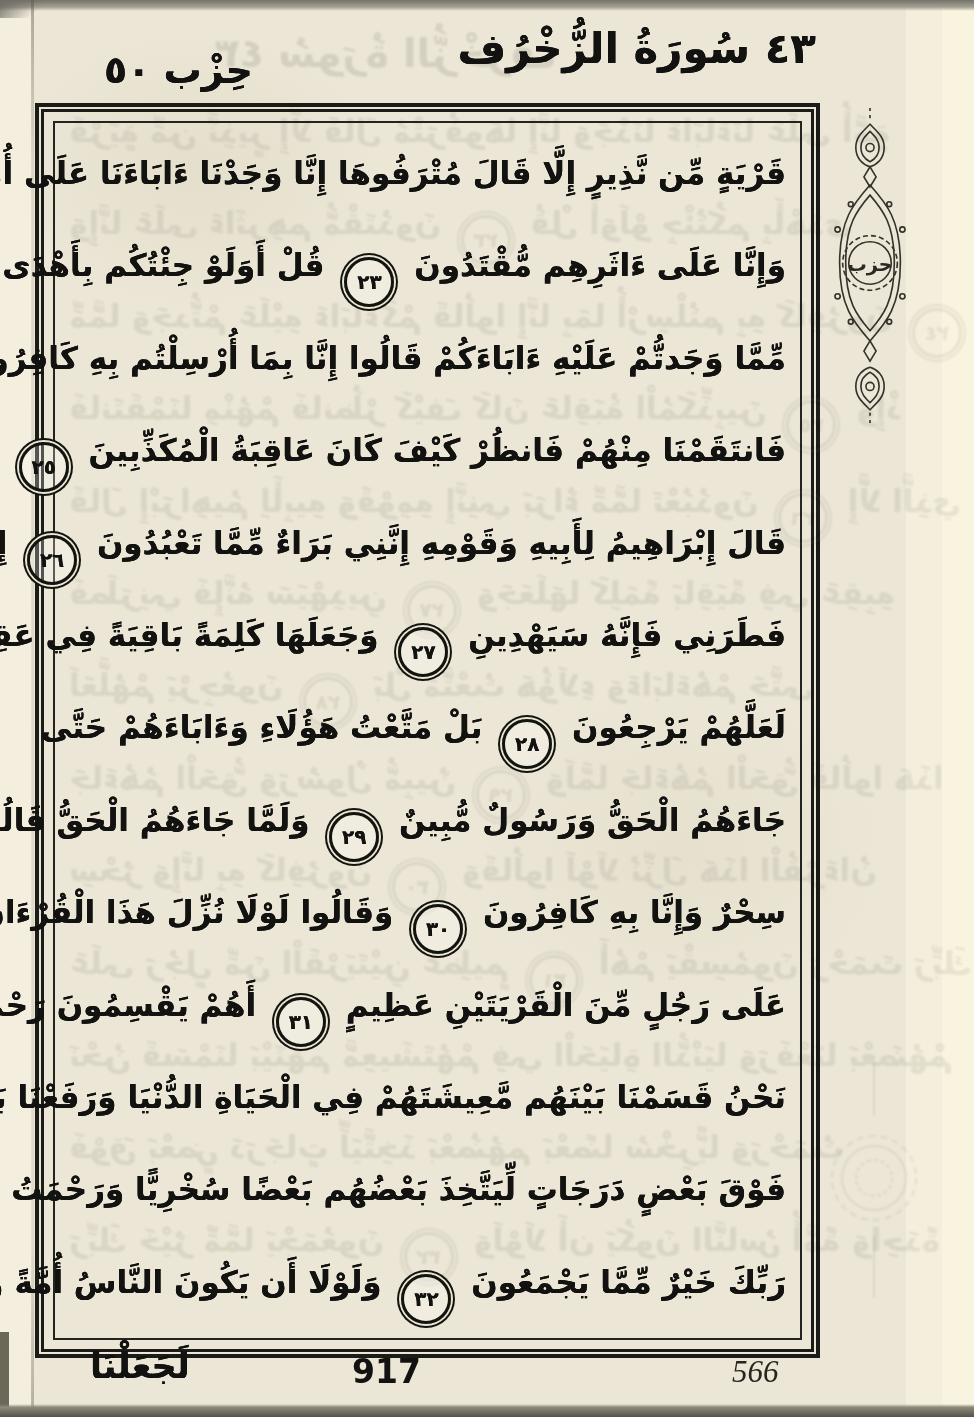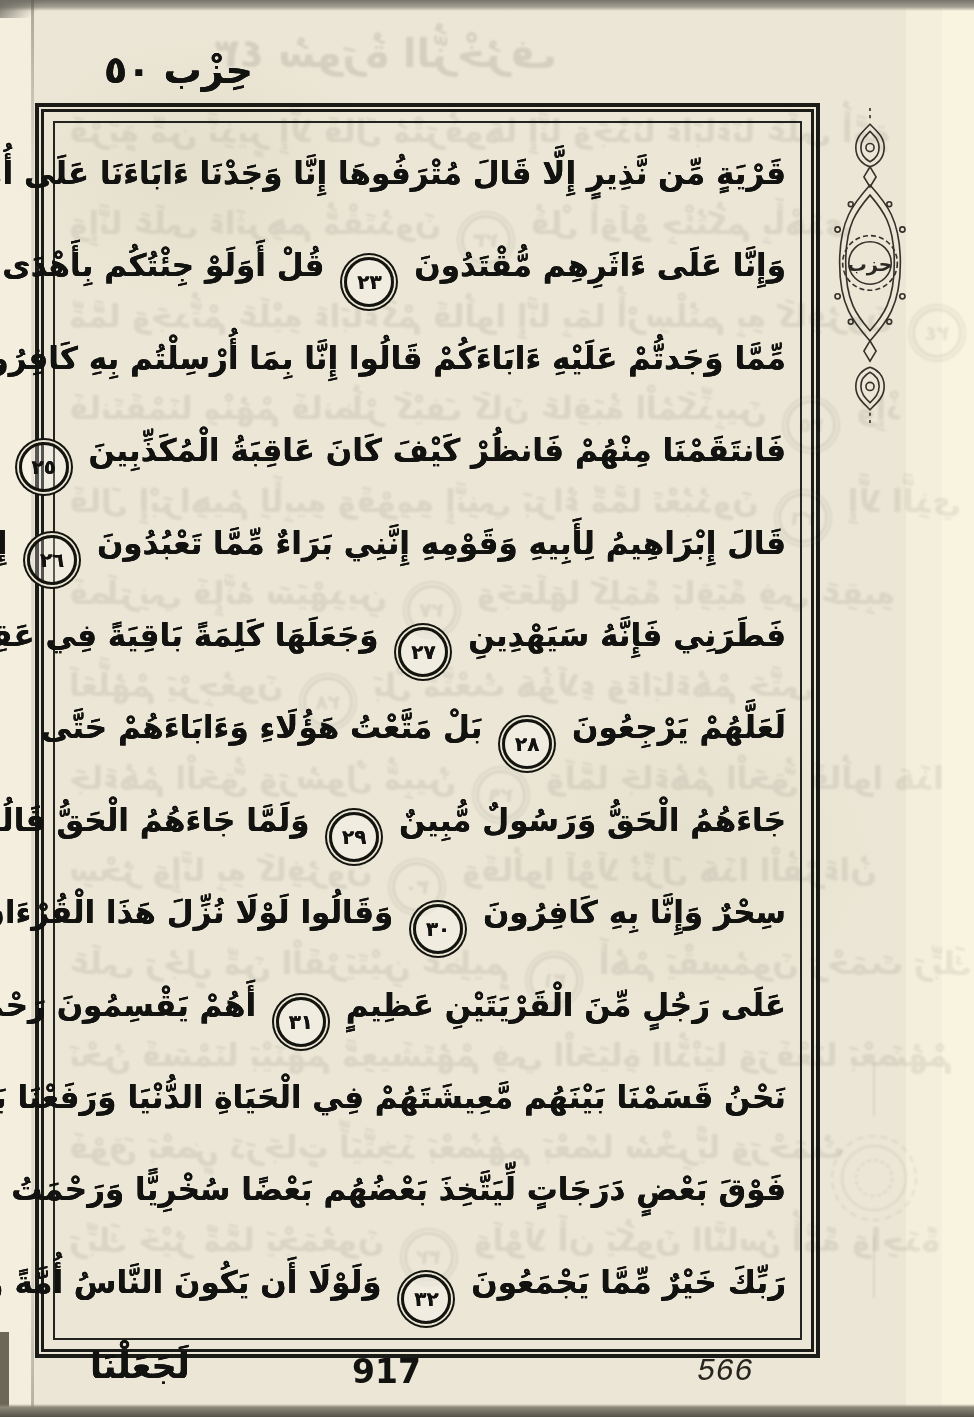--- a/index.html
+++ b/index.html
@@ -39,32 +39,33 @@
     box-shadow:0 0 0 2px #ebe6d5,0 0 0 4px #14140f;
     vertical-align:-13px;margin:0 9px;background:rgba(255,255,255,.25);
   }
   .verse-num{font-size:20px;font-weight:bold;line-height:1;letter-spacing:0;}
 
   .hizb-medallion{position:absolute;left:826px;top:106px;width:88px;height:322px;}
   .ghost-rosette{position:absolute;left:828px;top:1058px;width:92px;height:250px;opacity:.17;filter:blur(1px);}
 
   .catchword{position:absolute;left:90px;top:1346px;font-size:35px;font-weight:bold;direction:rtl;text-shadow:0 0 .5px #000;}
   .page-num-ar{position:absolute;left:352px;top:1352px;font-size:33px;font-weight:bold;}
-  .page-num-lat{position:absolute;left:697px;top:1354px;font-size:31px;font-family:Liberation Mono, monospace;font-style:italic;color:#26261f;text-align:center;}
+  .page-num-lat{position:absolute;left:732px;top:1354px;font-size:31px;font-family:Liberation Serif, serif;font-style:italic;color:#26261f;text-align:center;}
 </style>
 </head>
 <body>
 
 <div class="page">
 
   <div class="scan-edge-top"></div>
   <div class="scan-corner"></div>
   <div class="page-fold"></div>
 
   <div class="ghost-header">٤٣ سُورَةُ الزُّخْرُف</div>
+  <div class="surah-title">٤٣ سُورَةُ الزُّخْرُف</div>
   <div class="hizb-label">حِزْب ٥٠</div>
 
   <div class="frame-outer">
     <div class="frame-mid">
       <div class="frame-inner">
         <div class="quran-lines ghost">
             <div class="quran-line"><span class="ayah-text">قَرْيَةٍ مِّن نَّذِيرٍ إِلَّا قَالَ مُتْرَفُوهَا إِنَّا وَجَدْنَا ءَابَاءَنَا عَلَى أُمَّةٍ</span> </div>
             <div class="quran-line"><span class="ayah-text">وَإِنَّا عَلَى ءَاثَرِهِم مُّقْتَدُونَ</span> <span class="verse-marker">
                 <span class="verse-num">٢٣</span>
               </span> <span class="ayah-text">قُلْ أَوَلَوْ جِئْتُكُم بِأَهْدَى</span> </div>

